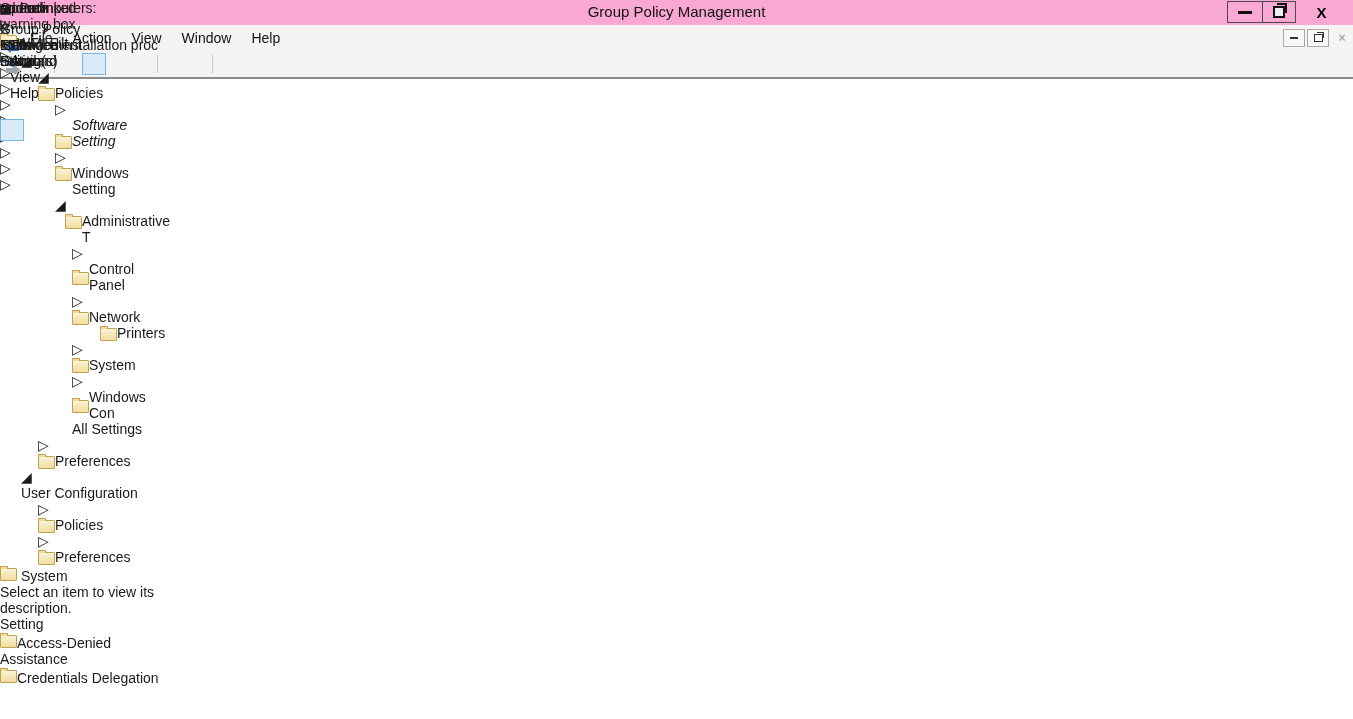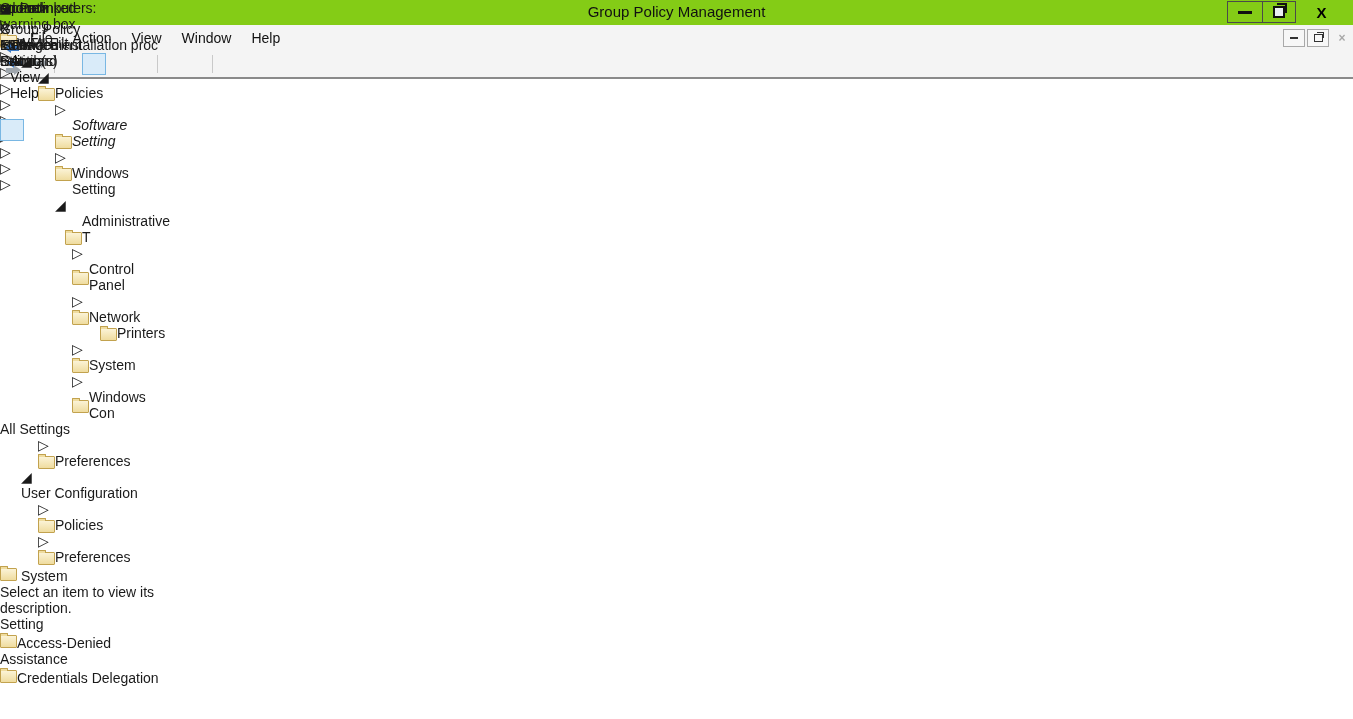--- a/index.html
+++ b/index.html
@@ -1,20 +1,20 @@
 <!DOCTYPE html>
 <html><head>
 <meta charset="utf-8">
 <style>
   html,body{margin:0;padding:0;background:#fff;font-family:"Liberation Sans",sans-serif;}
   .screen{position:relative;width:1353px;height:719px;background:#fff;overflow:hidden;font-size:14px;color:#1a1a1a;}
   .abs{position:absolute;}
 
   
-  .mw-titlebar{left:0;top:0;width:1353px;height:25px;background:#84cc16;}
+  .mw-titlebar{left:0;top:0;width:1353px;height:25px;background:#f9a8d4;}
   .mw-title{left:0;top:3px;width:1353px;text-align:center;font-size:15px;color:#111;}
   .mw-btn{top:1px;height:22px;border:1px solid #4a4a4a;display:flex;align-items:center;justify-content:center;background:transparent;box-sizing:border-box;}
   .mw-btn .dash{width:14px;height:3px;background:#111;}
   .glyph-restore{width:8px;height:8px;border:2px solid #111;position:relative;background:#EAEEF2;}
   .glyph-restore::before{content:"";position:absolute;left:2px;top:-5px;width:8px;height:8px;border:2px solid #111;border-left:none;border-bottom:none;}
   .mw-close-x{font-weight:700;font-size:15px;color:#000;}
 
   .mw-menubar{left:0;top:25px;width:1353px;height:25px;background:#F4F4F4;display:flex;align-items:center;}
   .menu-item{padding:0 10px;font-size:14px;color:#111;}
   .mw-childbtns{top:28px;height:20px;display:flex;gap:2px;align-items:center;}
@@ -367,21 +367,21 @@
               <span class="tlabel">Policies</span>
             </span></div>
           <div class="trow" style="padding-left: 55px;"><span class="texp">▷</span><span style="display: flex; align-items: flex-end; font-style: italic;">
               <span class="ic ic-folder"></span>
               <span class="tlabel">Software Setting</span>
             </span></div>
           <div class="trow" style="padding-left: 55px;"><span class="texp">▷</span><span style="display: flex; align-items: flex-start;">
               <span class="ic ic-folder"></span>
               <span class="tlabel">Windows Setting</span>
             </span></div>
-          <div class="trow" style="padding-left: 55px;"><span class="texp open">◢</span><span style="display: flex; align-items: flex-end; padding-left: 10px;">
+          <div class="trow" style="padding-left: 55px;"><span class="texp open">◢</span><span style="display: flex; align-items: flex-start; padding-left: 10px;">
               <span class="ic ic-folder"></span>
               <span class="tlabel">Administrative T</span>
             </span></div>
           <div class="trow" style="padding-left: 72px;"><span class="texp">▷</span><span style="display: flex; align-items: center;">
               <span class="ic ic-folder"></span>
               <span class="tlabel">Control Panel</span>
             </span></div>
           <div class="trow" style="padding-left: 72px;"><span class="texp">▷</span><span style="display: flex; align-items: center;">
               <span class="ic ic-folder"></span>
               <span class="tlabel">Network</span>
@@ -391,21 +391,21 @@
               <span class="tlabel">Printers</span>
             </span></div>
           <div class="trow" style="padding-left: 72px;"><span class="texp">▷</span><span class="tsel" style="display: flex; align-items: center;">
               <span class="ic ic-folder"></span>
               <span class="tlabel">System</span>
             </span></div>
           <div class="trow" style="padding-left: 72px;"><span class="texp">▷</span><span style="display: flex; align-items: center;">
               <span class="ic ic-folder"></span>
               <span class="tlabel">Windows Con</span>
             </span></div>
-          <div class="trow" style=""><span class="texp"></span><span style="display: flex; align-items: center;">
+          <div class="trow" style="padding-left: 72px;"><span class="texp"></span><span style="display: flex; align-items: center;">
               <span class="ic ic-all-settings"></span>
               <span class="tlabel">All Settings</span>
             </span></div>
           <div class="trow" style="padding-left: 38px;"><span class="texp">▷</span><span style="display: flex; align-items: center;">
               <span class="ic ic-folder"></span>
               <span class="tlabel">Preferences</span>
             </span></div>
           <div class="trow" style="padding-left: 21px;"><span class="texp open">◢</span><span style="display: flex; align-items: center;">
               <span class="ic ic-user"></span>
               <span class="tlabel">User Configuration</span>

